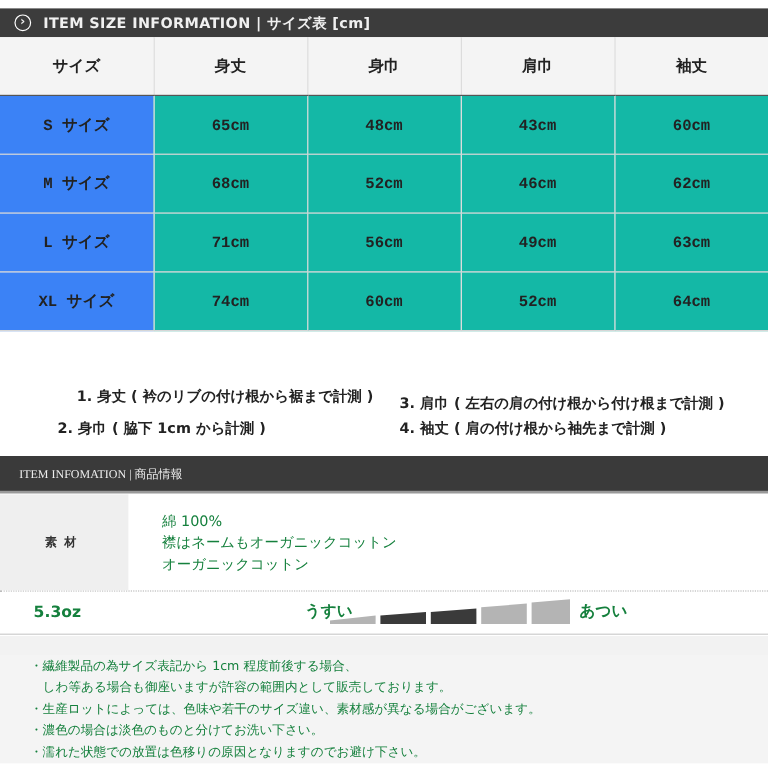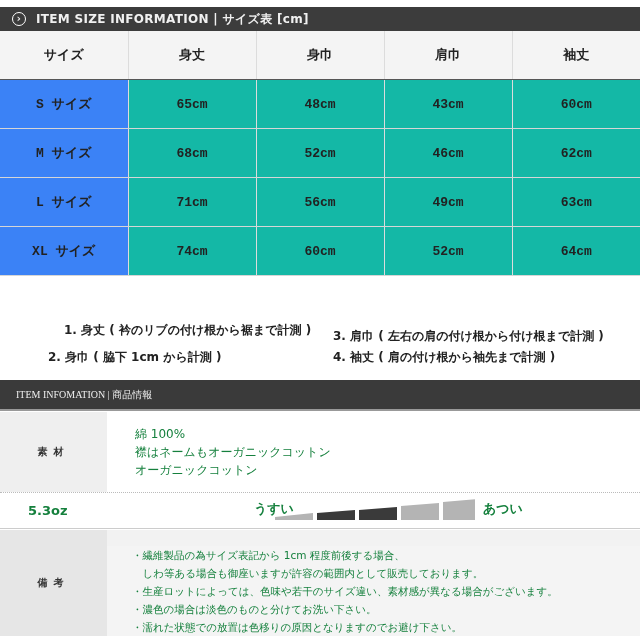--- a/index.html
+++ b/index.html
@@ -106,21 +106,20 @@
       <polygon points="42,22 80,22 80,12 42,15" fill="#3a3a3a"></polygon>
       <polygon points="84,22 122,22 122,9 84,12" fill="#3a3a3a"></polygon>
       <polygon points="126,22 164,22 164,5 126,8" fill="#b4b4b4"></polygon>
       <polygon points="168,22 204,22 204,1 168,4" fill="#b4b4b4"></polygon>
     </svg>
     <span class="thick-right">あつい</span>
   </div>
 </div>
 
 <div class="row r3">
-  <div class="lbl">備考</div>
   <div class="val">
     <span>・繊維製品の為サイズ表記から 1cm 程度前後する場合、</span>
     <span>　しわ等ある場合も御座いますが許容の範囲内として販売しております。</span>
     <span>・生産ロットによっては、色味や若干のサイズ違い、素材感が異なる場合がございます。</span>
     <span>・濃色の場合は淡色のものと分けてお洗い下さい。</span>
     <span>・濡れた状態での放置は色移りの原因となりますのでお避け下さい。</span>
   </div>
 </div>
 
 </body></html>

